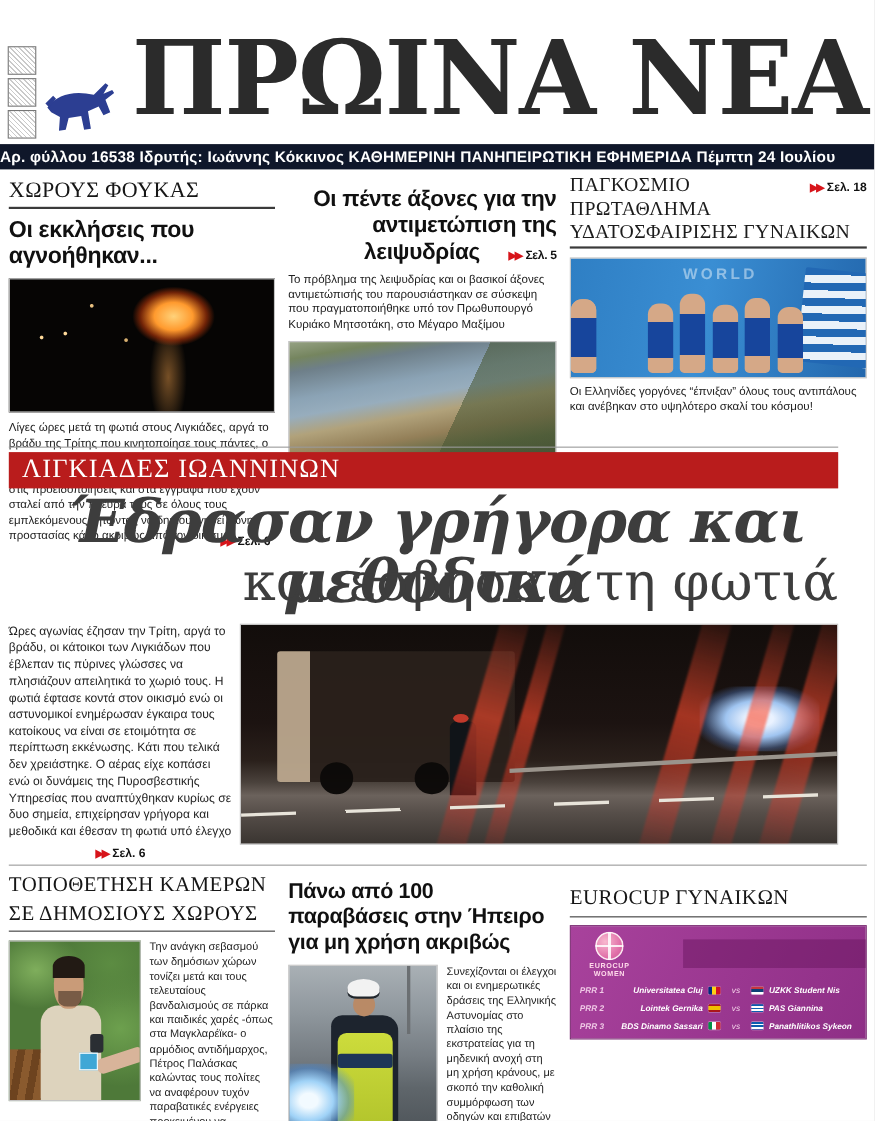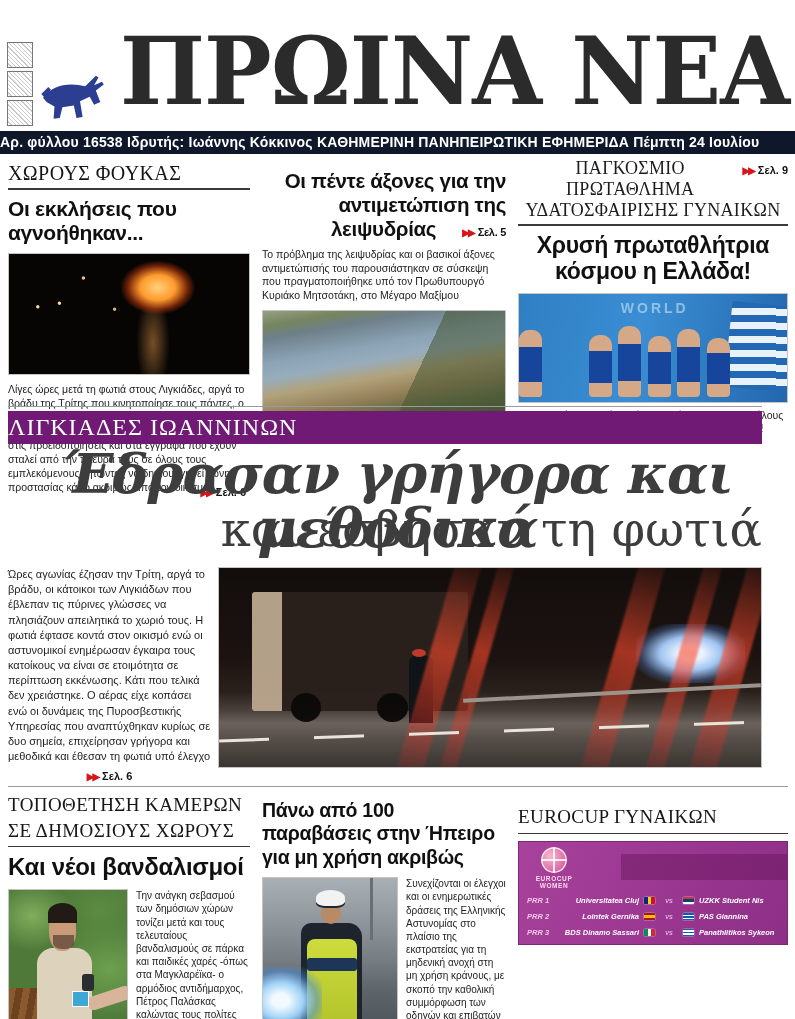--- a/index.html
+++ b/index.html
@@ -31,21 +31,21 @@
   .headline { font-weight:bold; color:#101010; letter-spacing:-.3px; }
   .body-text { font-size:10.5px; line-height:1.33; color:#222; text-align:left; }
   .pageref { font-weight:bold; font-size:11px; color:#111; white-space:nowrap; }
   .arrows { color:#d7141a; font-size:10px; letter-spacing:-2px; margin-right:4px; }
   .photo { position:relative; overflow:hidden; border:1px solid #c4c4c4; }
   .rule { position:absolute; height:1px; background:#9a9a9a; }
 
   .col { position:absolute; }
   #top-left   { left:8px;   top:162px; width:242px; }
   #top-middle { left:262px; top:162px; width:244px; }
-  #top-right  { left:518px; top:158px; width:270px;text-align:center; }
+  #top-right  { left:518px; top:158px; width:270px; }
 
   #top-left .headline { font-size:21px; margin-top:7px; }
   #photo-fire { margin-top:8px; height:122px;
     background:
       radial-gradient(ellipse 50px 36px at 62% 28%, #ffd27a 0%, #ff9a2e 35%, rgba(200,60,10,.55) 60%, transparent 75%),
       radial-gradient(ellipse 24px 70px at 60% 74%, rgba(255,170,80,.45), transparent 70%),
       radial-gradient(3px 3px at 12% 44%, #ffda9a 0 40%, transparent 70%),
       radial-gradient(3px 3px at 21% 41%, #ffda9a 0 40%, transparent 70%),
       radial-gradient(3px 3px at 31% 20%, #e8c080 0 40%, transparent 70%),
       radial-gradient(3px 3px at 44% 46%, #d8b070 0 40%, transparent 70%),
@@ -76,22 +76,22 @@
   .wp { position:absolute; bottom:4%; width:23px; height:62%; border-radius:10px 10px 4px 4px;
     background:linear-gradient(180deg, #d5a887 0 26%, #17459c 26% 78%, #d5a887 78%); }
   .wp:nth-of-type(1){left:4%;height:55%;} .wp:nth-of-type(2){left:15%;height:64%;}
   .wp:nth-of-type(3){left:26%;height:58%;} .wp:nth-of-type(4){left:37%;height:66%;}
   .wp:nth-of-type(5){left:48%;height:57%;} .wp:nth-of-type(6){left:59%;height:63%;}
   .wp:nth-of-type(7){left:70%;height:55%;}
   #top-right .caption { font-size:10.5px; line-height:1.3; margin-top:6px; color:#222; }
 
   
   .banner { position:absolute; left:8px; top:411px; width:754px; height:33px;
-    background:#701a75; color:#ffffff; font-family:"Liberation Serif", serif;
-    font-size:24px; line-height:33px; padding-left:0; letter-spacing:1px; }
+    background:#b91c1c; color:#ffffff; font-family:"Liberation Serif", serif;
+    font-size:24px; line-height:33px; padding-left:12px; letter-spacing:1px; }
   .lead-h1 { position:absolute; left:0; top:447px; width:795px; text-align:center;
     font-family:"DejaVu Serif", serif; font-style:italic; font-weight:bold;
     font-size:54px; line-height:1; color:#3d3d3d; letter-spacing:-1px; }
   .lead-h2 { position:absolute; left:0; top:505px; width:762px; text-align:right;
     font-family:"DejaVu Serif", serif; font-size:48px; line-height:1; color:#3d3d3d; }
   .lead-body { position:absolute; left:8px; top:567px; width:203px;
     font-size:11px; line-height:1.38; color:#1e1e1e; }
   .lead-body .pageref-row { text-align:center; margin-top:5px; }
 
   #photo-main { position:absolute; left:218px; top:567px; width:544px; height:201px;
@@ -225,25 +225,24 @@
   <div class="col" id="top-middle">
     <div class="headline"><span>Οι πέντε άξονες για την αντιμετώπιση της λειψυδρίας</span><span class="pageref"><span class="arrows">▶▶</span><span>Σελ. 5</span></span></div>
     <div class="body-text">Το πρόβλημα της λειψυδρίας και οι βασικοί άξονες αντιμετώπισής του παρουσιάστηκαν σε σύσκεψη που πραγματοποιήθηκε υπό τον Πρωθυπουργό Κυριάκο Μητσοτάκη, στο Μέγαρο Μαξίμου</div>
     <div class="photo" id="photo-lake"></div>
   </div>
 
   <div class="col" id="top-right">
     <div class="kicker-block">
       <div class="kicker-row">
         <span class="kicker-line">ΠΑΓΚΟΣΜΙΟ ΠΡΩΤΑΘΛΗΜΑ</span>
-        <span class="pageref"><span class="arrows">▶▶</span><span>Σελ. 9</span></span>
+        <span class="pageref"><span class="arrows">▶▶</span><span>Σελ. 18</span></span>
       </div>
       <div class="kicker-line">ΥΔΑΤΟΣΦΑΙΡΙΣΗΣ ΓΥΝΑΙΚΩΝ</div>
     </div>
-    <div class="headline">Χρυσή πρωταθλήτρια κόσμου η Ελλάδα!</div>
     <div class="photo" id="photo-waterpolo">
       <div class="backdrop-text">WORLD</div>
       <div class="flag-gr-big"></div>
       <div class="wp"></div>
       <div class="wp"></div>
       <div class="wp"></div>
       <div class="wp"></div>
       <div class="wp"></div>
       <div class="wp"></div>
       <div class="wp"></div>
@@ -273,21 +272,20 @@
     <div class="streak s4"></div>
     <div class="streak s5"></div>
     <div class="guardrail"></div>
     <div class="lane"></div>
   </div>
 
   <div class="rule" style="left:8px; top:786px; width:780px;"></div>
 
   <div class="col" id="bottom-left">
     <div class="kicker small">ΤΟΠΟΘΕΤΗΣΗ ΚΑΜΕΡΩΝ ΣΕ ΔΗΜΟΣΙΟΥΣ ΧΩΡΟΥΣ</div>
-    <div class="headline">Και νέοι βανδαλισμοί</div>
     <div class="media-row">
       <div class="photo" id="photo-interview">
         <div class="bench"></div>
         <div class="man-body"></div>
         <div class="man-head"></div>
         <div class="man-hair"></div>
         <div class="man-beard"></div>
         <div class="mic-arm"></div>
         <div class="mic-head"></div>
         <div class="mic-cube"></div>

